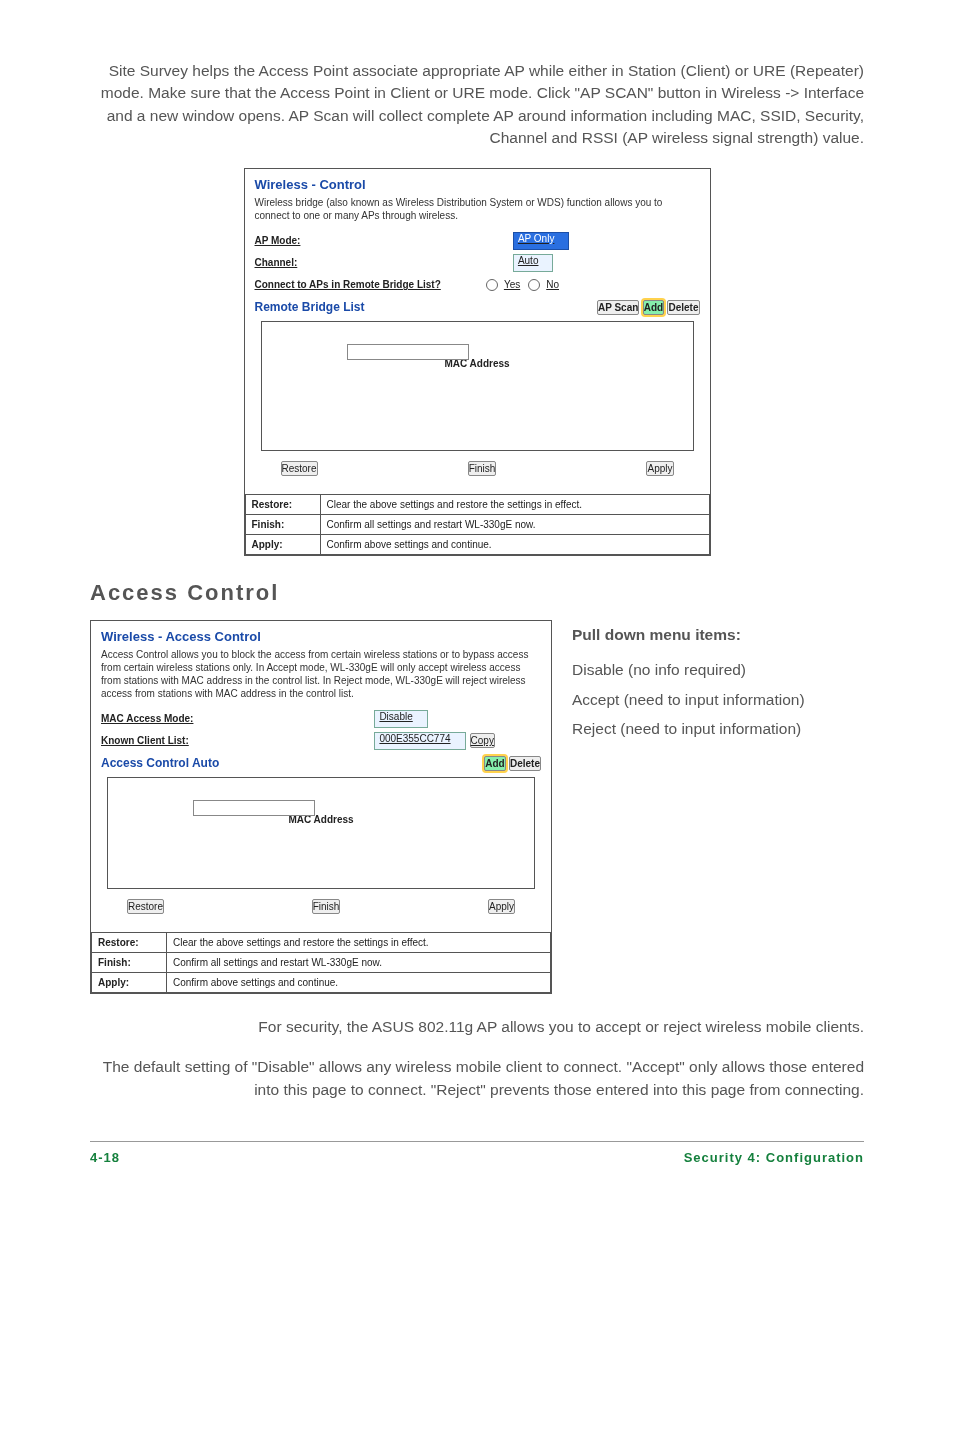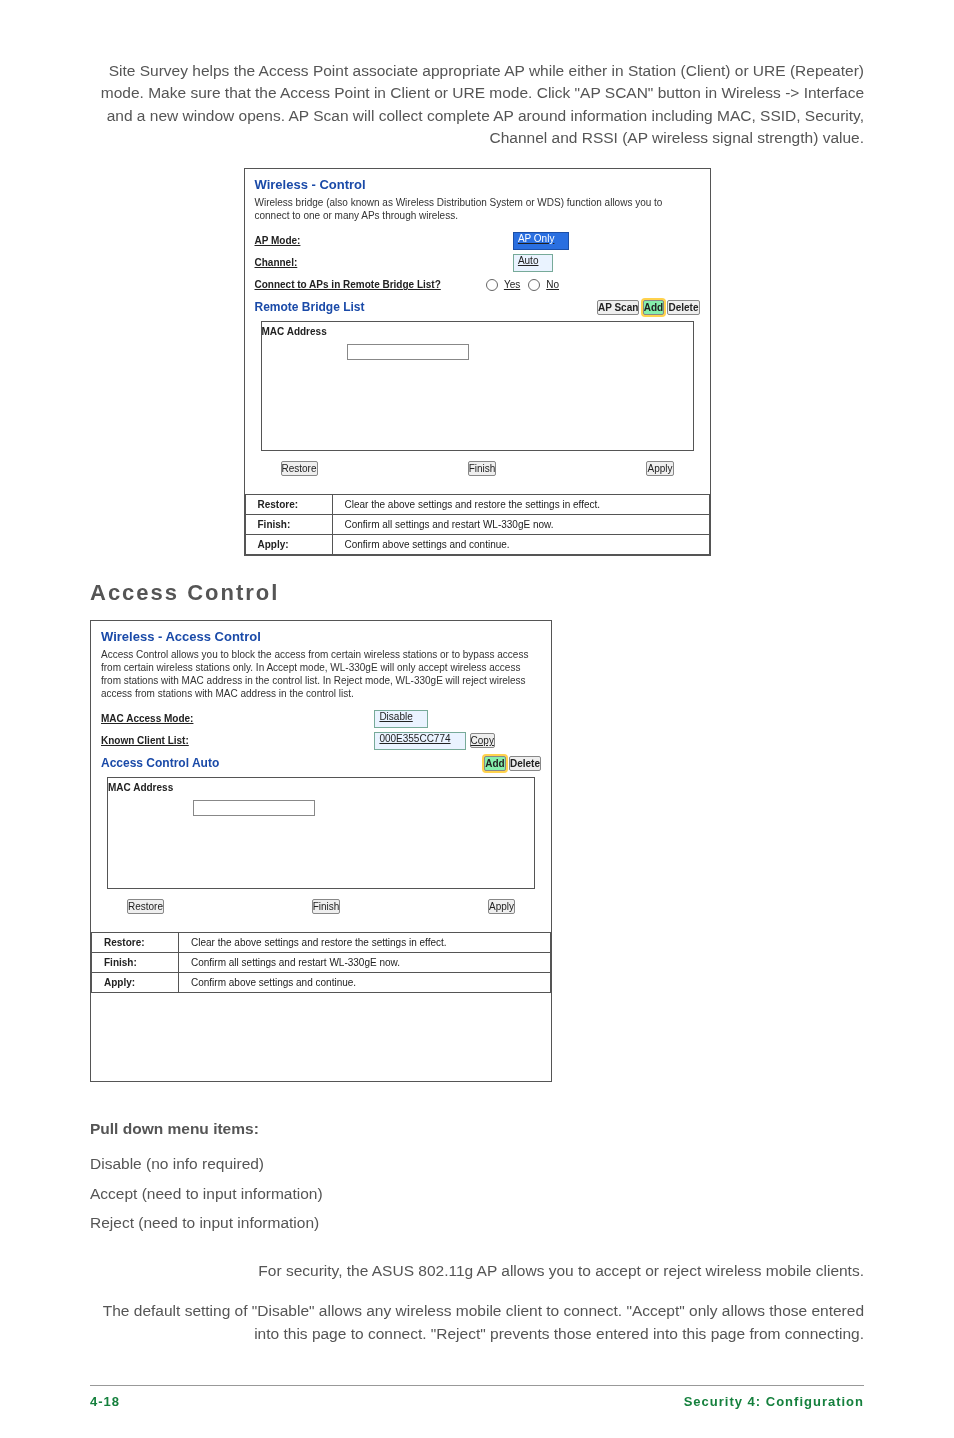--- a/index.html
+++ b/index.html
@@ -23,23 +23,22 @@
   }
   p.body-text {
     font-size: 15.5px;
     line-height: 1.45;
     color: #555;
     margin: 0 0 18px 0;
     text-align: right;
   }
   .screenshot-row {
     display: flex;
-    gap: 32px;
+    gap: 20px;
     margin-bottom: 22px;
-    flex-direction: column;
   }
   .panel {
     border: 1px solid #555;
     background: #fff;
     font-size: 11px;
     color: #222;
   }
   .panel-bridge {
     width: 465px;
     margin: 6px auto 24px auto;
@@ -123,23 +122,25 @@
   .mac-frame {
     border: 1px solid #555;
     height: 128px;
     margin: 0 6px;
     position: relative;
   }
   .mac-frame-sm {
     height: 110px;
   }
   .mac-head {
+    text-align: center;
     font-weight: bold;
     font-size: 10px;
     padding: 4px 0;
+    margin-top: 32px;
   }
   .mac-input {
     position: absolute;
     left: 85px;
     top: 22px;
     width: 120px;
     height: 14px;
     border: 1px solid #888;
     background:#fff;
   }
@@ -150,21 +151,21 @@
   }
   .foot-table {
     border-top: 1px solid #555;
     width: 100%;
     border-collapse: collapse;
     margin-top: 6px;
   }
   .foot-table td {
     border: 1px solid #555;
     font-size: 10px;
-    padding: 4px 12px;
+    padding: 4px 6px;
   }
   .foot-table td.k {
     font-weight: bold;
     width: 62px;
   }
   .side-info {
     flex: 1;
     font-size: 15.5px;
     color: #555;
     line-height: 1.9;

